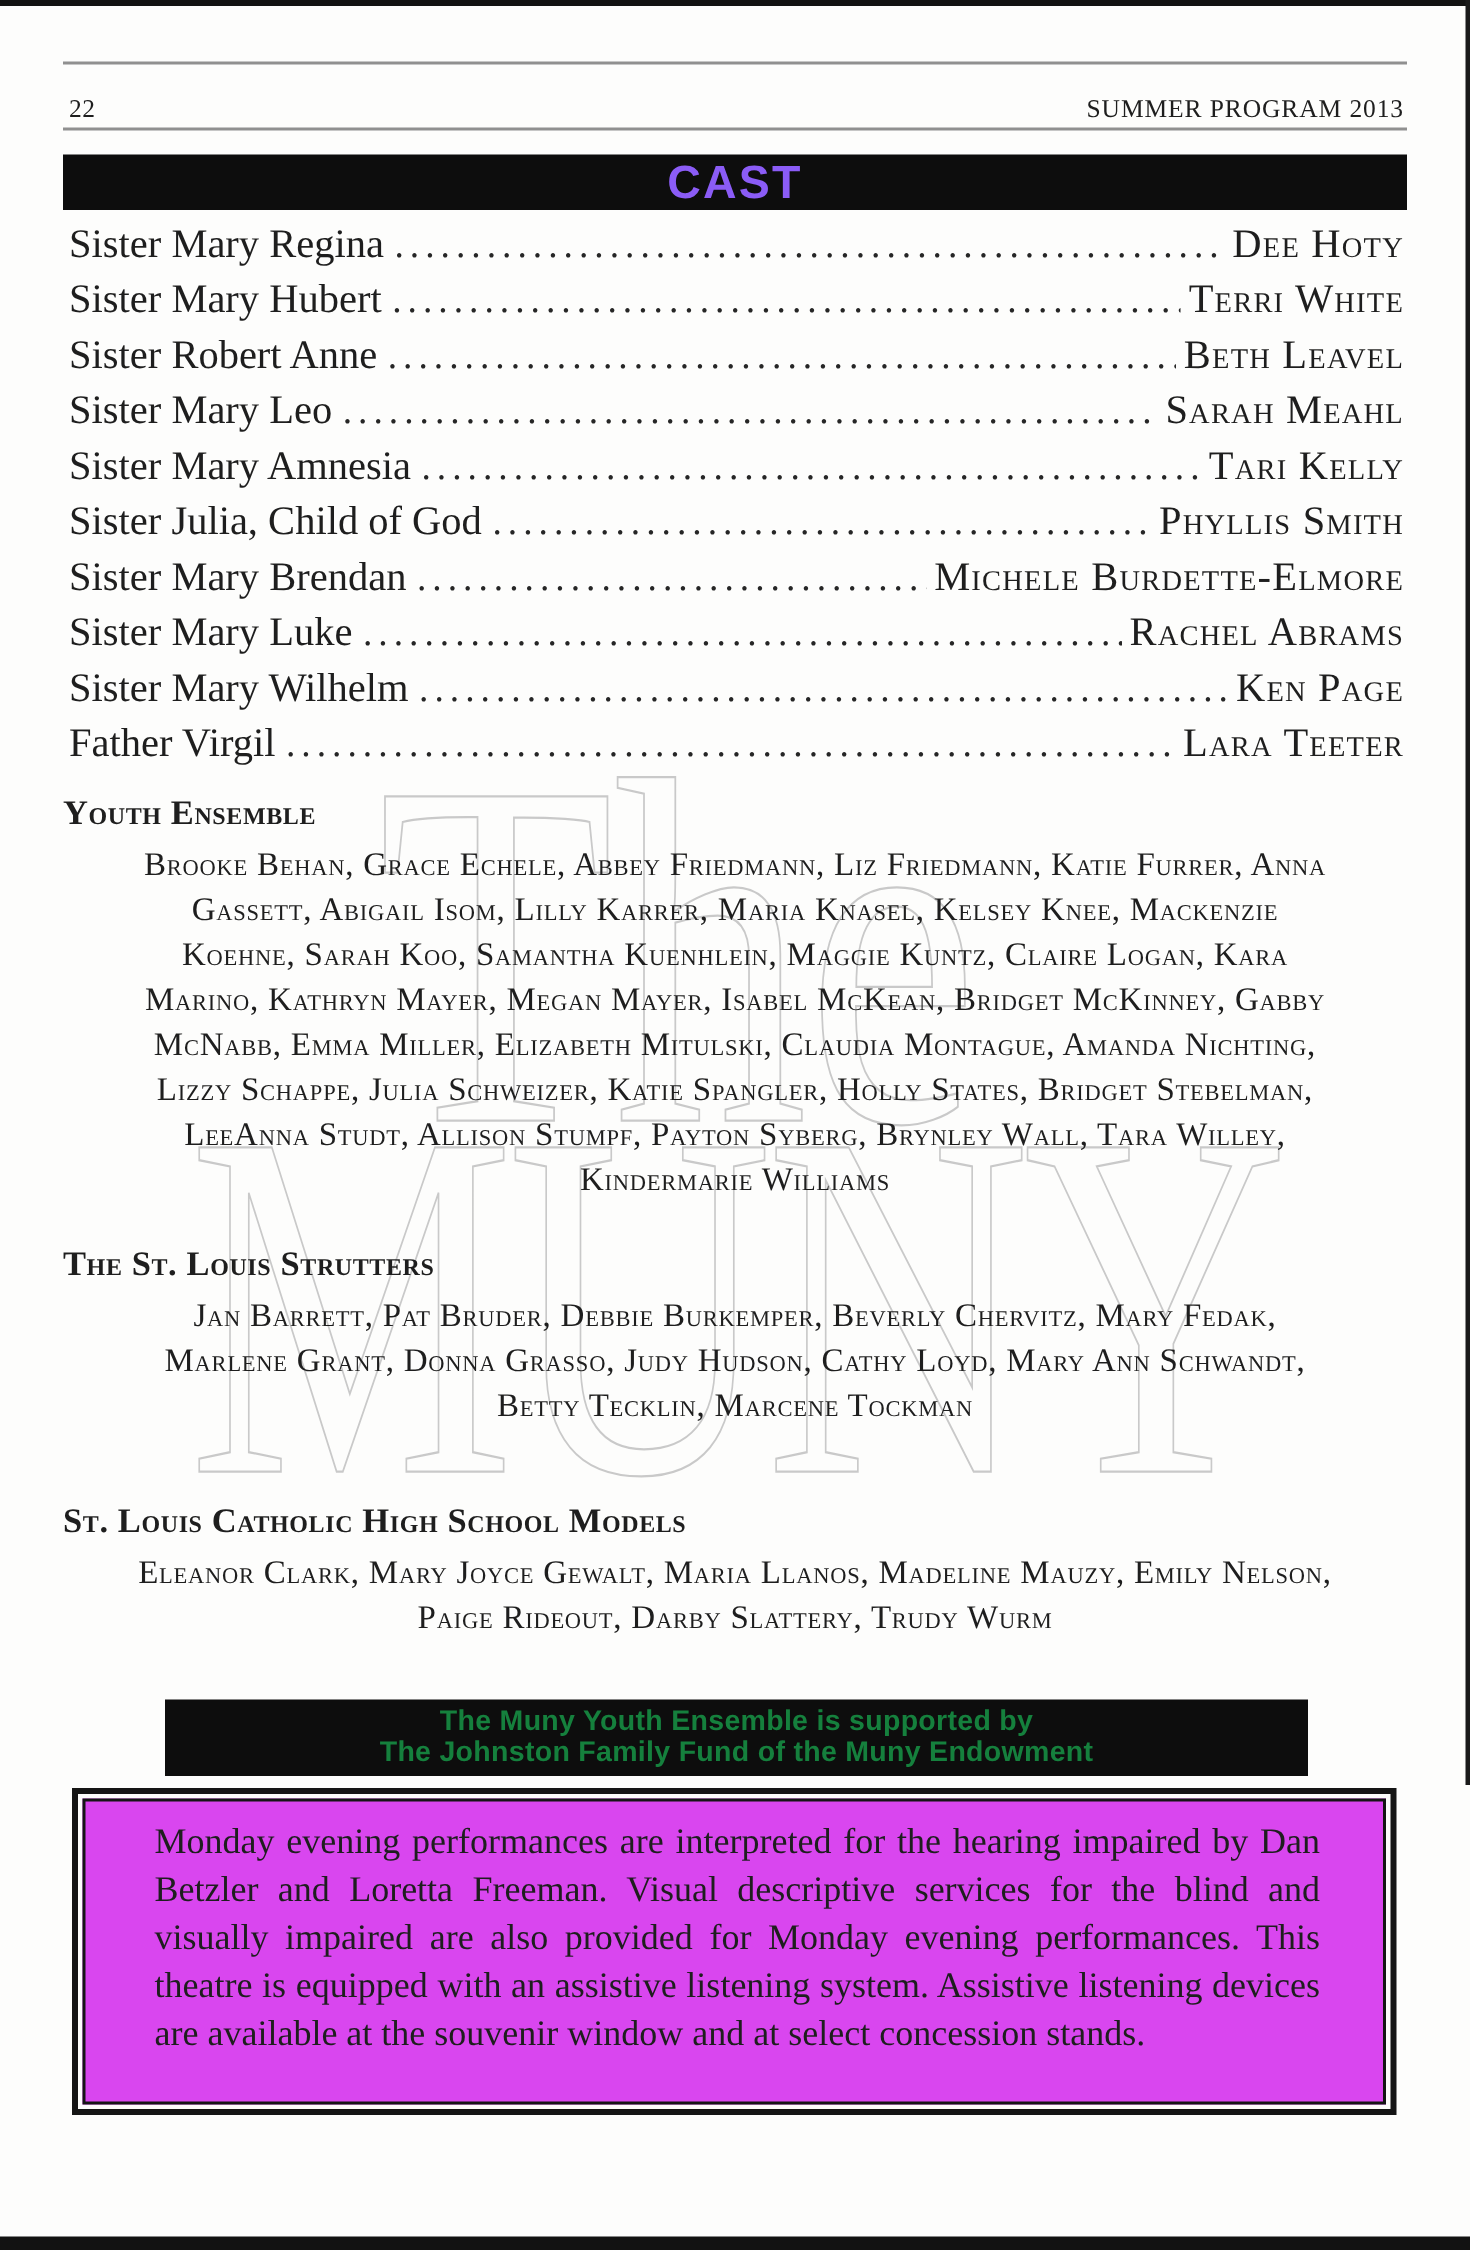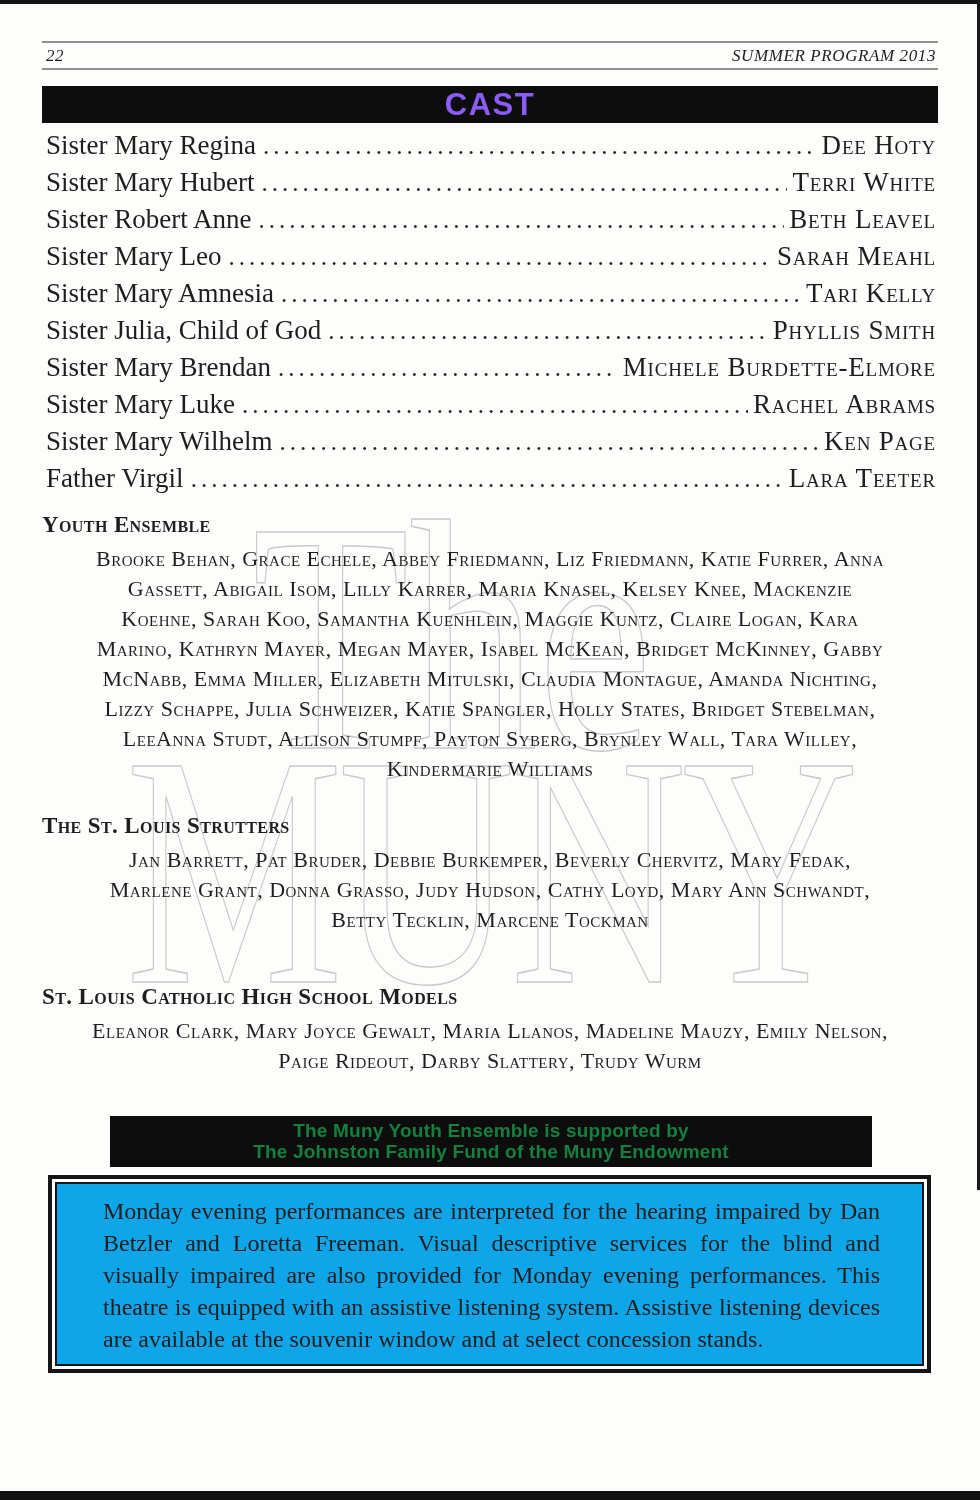--- a/index.html
+++ b/index.html
@@ -32,21 +32,21 @@
   }
   .wm-the  { top:472px; left:252px; font-size:330px; transform:scaleX(0.78); transform-origin:left top; }
   .wm-muny { top:706px; left:50%; font-size:330px; transform:translateX(-50%) scaleX(0.74); letter-spacing:-6px; }
 
   .content { position:absolute; left:42px; top:0; width:896px; z-index:2; }
 
   .rule { height:2px; background:#909090; }
   .rule-top { margin-top:41px; }
   .hdr-row {
     display:flex; justify-content:space-between; align-items:baseline;
-    padding:3px 2px 2px 4px; font-size:17px; letter-spacing:0.4px;font-style:italic;
+    padding:20px 2px 2px 4px; font-size:17px; letter-spacing:0.4px;
   }
   .hdr-issue { letter-spacing:0.6px; }
 
   .cast-bar {
     margin-top:16px; height:37px; background:#0d0d0d; color:#8b5cf6;
     display:flex; align-items:center; justify-content:center;
     font-family:"Liberation Sans", sans-serif; font-weight:bold;
     font-size:31px; letter-spacing:1.5px;
   }
   .subtitle { margin-top:7px; text-align:center; font-style:italic; font-size:21px; }
@@ -84,22 +84,22 @@
   .equity-note {
     margin:9px auto 0; width:872px; text-align:center;
     font-size:19.5px; line-height:28px;
   }
 
   .access-box {
     margin-top:8px; margin-left:6px; width:883px;
     border:4px solid #151515; padding:3px; background:#fdfdfc;
   }
   .access-inner {
-    border:2px solid #151515; background:#0ea5e9;
-    padding:11px 42px 9px 46px;
+    border:2px solid #151515; background:#d946ef;
+    padding:11px 42px 29px 46px;
     font-size:24px; line-height:32px; text-align:justify;
   }
 </style>
 </head>
 <body>
 
 <div class="page">
   <div class="edge-top"></div>
   <div class="edge-right"></div>
   <div class="edge-bottom"></div>

